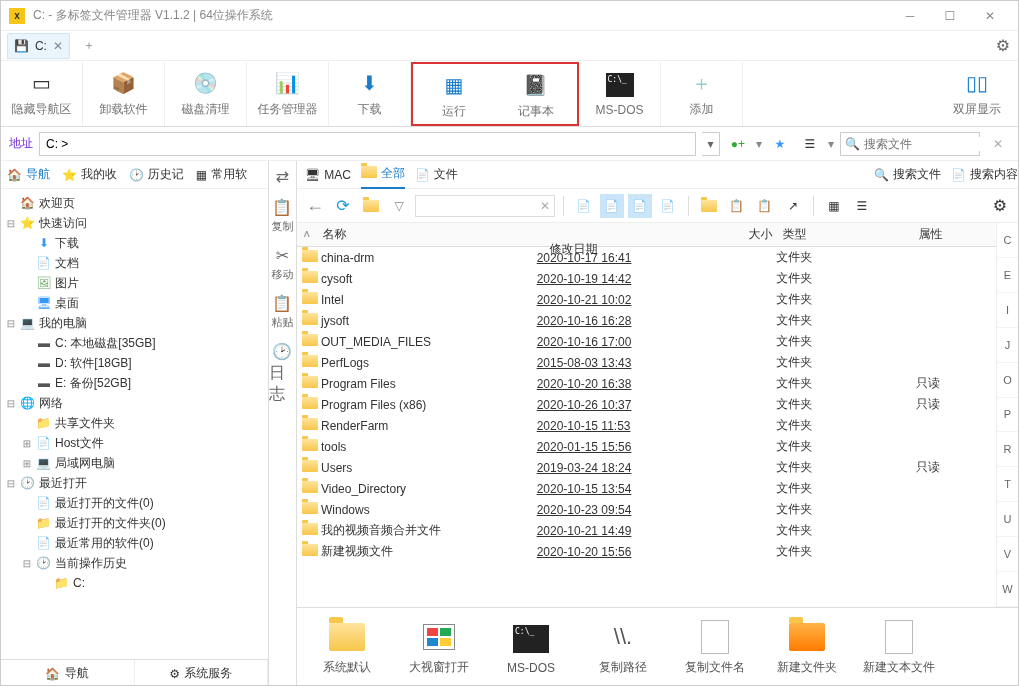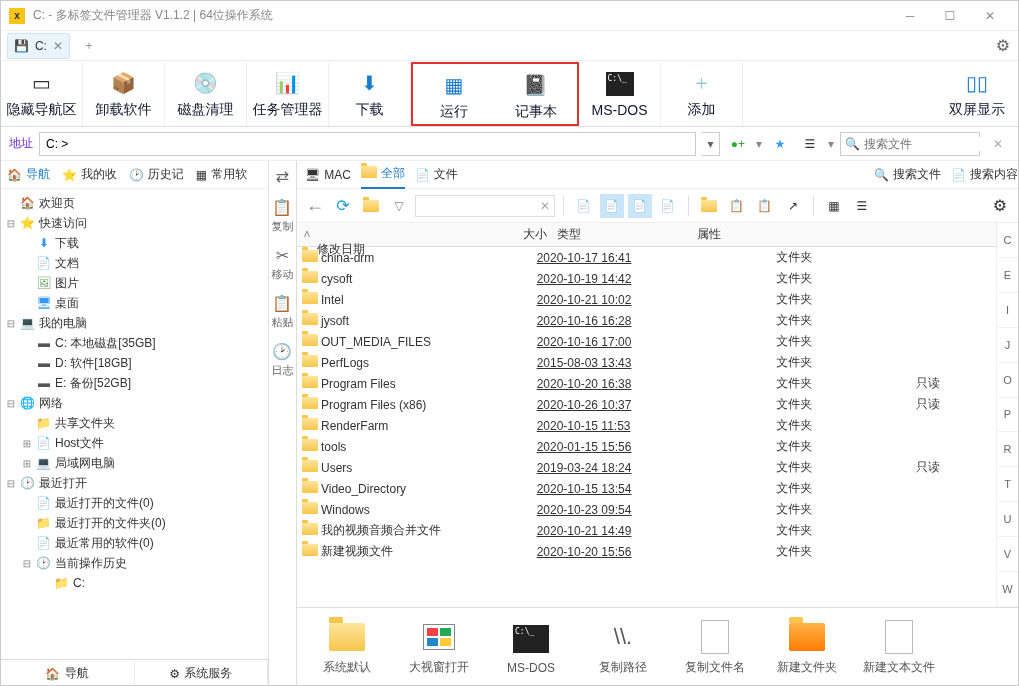--- a/index.html
+++ b/index.html
@@ -10,21 +10,21 @@
 .winctrls { margin-left:auto; display:flex; }
 .winctrls div { width:40px; height:28px; display:flex; align-items:center; justify-content:center; color:#888; }
 .tabbar { height:30px; display:flex; align-items:center; padding-left:6px; background:#fff; border-bottom:1px solid #eee; }
 .tab { height:26px; padding:0 6px; display:flex; align-items:center; gap:6px; background:#eaf4fc; border:1px solid #d0e4f4; border-radius:2px 2px 0 0; }
 .tab .close { color:#888; }
 .newtab { width:26px; height:26px; display:flex; align-items:center; justify-content:center; color:#888; margin-left:6px; }
 .gearcorner { margin-left:auto; margin-right:8px; color:#666; font-size:16px; }
 .toolbar { height:66px; display:flex; align-items:center; border-bottom:1px solid #ddd; background:#fff; }
 .tbtn { width:82px; height:64px; display:flex; flex-direction:column; align-items:center; justify-content:center; gap:4px; border-right:1px solid #eee; }
 .tbtn .ic { width:28px; height:28px; display:flex; align-items:center; justify-content:center; font-size:20px; }
-.tbtn .lbl { font-size:14px; color:#0f172a; }
+.tbtn .lbl { font-size:12px; color:#737373; }
 .redbox { border:2px solid #d33; height:64px; display:flex; }
 .redbox .tbtn { border-right:none; }
 .addrbar { height:34px; display:flex; align-items:center; padding:4px 8px; gap:6px; border-bottom:1px solid #eee; }
 .addrbar .albl { color:#6d28d9; }
 .addrbar input.addr { flex:1; height:24px; border:1px solid #ccc; padding:0 6px; }
 .addrbar .dd { width:18px; height:24px; border:1px solid #ccc; border-left:none; display:flex; align-items:center; justify-content:center; color:#666; }
 .iconbtn { width:24px; height:24px; display:flex; align-items:center; justify-content:center; }
 .searchbox { width:140px; height:24px; border:1px solid #ccc; display:flex; align-items:center; padding:0 4px; gap:4px; color:#999; }
 .searchbox input { border:none; outline:none; flex:1; font-size:12px; }
 .body { display:flex; height:calc(686px - 30px - 30px - 66px - 34px); }
@@ -313,21 +313,21 @@
       <div>
         <span class="gic">✂</span>
         <span style="font-size:11px">移动</span>
       </div>
       <div>
         <span class="gic">📋</span>
         <span style="font-size:11px">粘贴</span>
       </div>
       <div>
         <span class="gic">🕑</span>
-        <span style="font-size:11px">日志</span>
+        <span style="font-size:16px">日志</span>
       </div>
     </div>
 
   <div class="rightpane">
     <div class="rtabs">
       <div class="rt">
           <span>🖥</span>
           <span>MAC</span>
         </div>
       <div class="rt active">
@@ -371,20 +371,21 @@
       <div class="sep"></div>
       <div class="iconbtn">▦</div>
       <div class="iconbtn">☰</div>
       <div style="flex:1"></div>
       <div class="iconbtn" style="font-size:16px">⚙</div>
     </div>
     <div class="rightmid">
       <div class="rightinner">
         <div class="listhead">
           <div class="colcaret" style="text-align:center;color:#888">˄</div>
+          <div class="colname">名称</div>
           <div class="coldate">修改日期</div>
           <div class="colsize">大小</div>
           <div class="coltype">类型</div>
           <div class="colattr">属性</div>
         </div>
         <div class="listbody" id="listbody">
             <div class="row">
               <span class="fic"><span class="foldersvg"></span></span>
               <span class="nm">china-drm</span>
               <span class="dt">2020-10-17 16:41</span>

